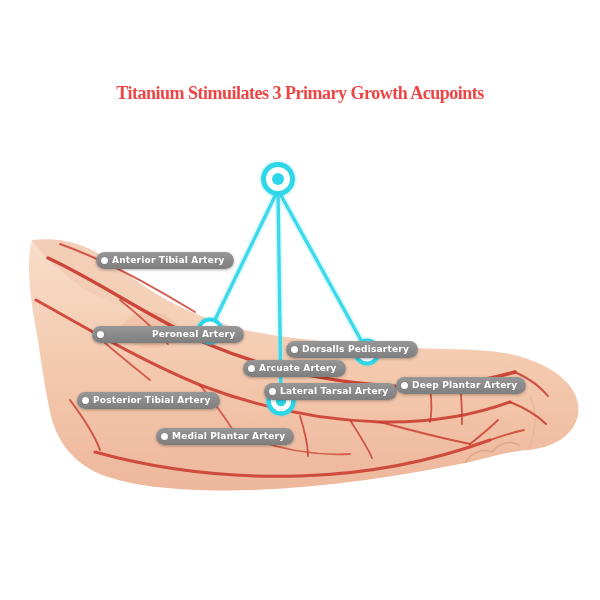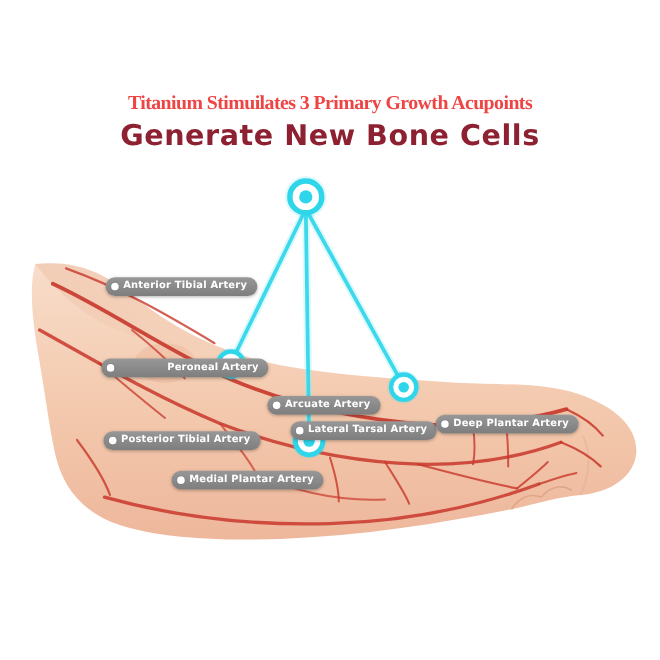--- a/index.html
+++ b/index.html
@@ -40,21 +40,20 @@
     box-shadow:0 0 1px rgba(0,0,0,.4);
   }
 </style>
 </head>
 <body>
 
 <div class="canvas">
 
   <div class="header">
     <div class="title">Titanium Stimuilates 3 Primary Growth Acupoints</div>
-    <div class="subtitle">Generate New Bone Cells</div>
   </div>
 
   <svg class="scene" viewBox="0 0 600 600" aria-hidden="true">
     <defs>
       <linearGradient id="skin" x1="0" y1="0" x2="0" y2="1">
         <stop offset="0" stop-color="#f8ddca"></stop>
         <stop offset="0.55" stop-color="#f3c8ac"></stop>
         <stop offset="1" stop-color="#eeb79c"></stop>
       </linearGradient>
       <linearGradient id="skinshade" x1="0" y1="0" x2="1" y2="1">
@@ -147,37 +146,41 @@
   <div class="label" style="left:96px; top:240px;">
     <span class="dot"></span>
     <span>Anterior Tibial Artery</span>
   </div>
 
   <div class="label" style="left:92px; top:314px;gap:48px;">
     <span class="dot"></span>
     <span>Peroneal Artery</span>
   </div>
 
+  <div class="label" style="left:286px; top:329px;">
+    <span class="dot"></span>
+    <span>Dorsalls Pedisartery</span>
+  </div>
 
   <div class="label" style="left:243px; top:348px;justify-content:space-between;">
     <span class="dot"></span>
     <span>Arcuate Artery</span>
   </div>
 
   <div class="label" style="left:264px; top:371px;">
     <span class="dot"></span>
     <span>Lateral Tarsal Artery</span>
   </div>
 
   <div class="label" style="left:396px; top:365px;">
     <span class="dot"></span>
     <span>Deep Plantar Artery</span>
   </div>
 
-  <div class="label" style="left:94px; top:380px;">
+  <div class="label" style="left:77px; top:380px;">
     <span class="dot"></span>
     <span>Posterior Tibial Artery</span>
   </div>
 
   <div class="label" style="left:156px; top:416px;">
     <span class="dot"></span>
     <span>Medial Plantar Artery</span>
   </div>
 
 

